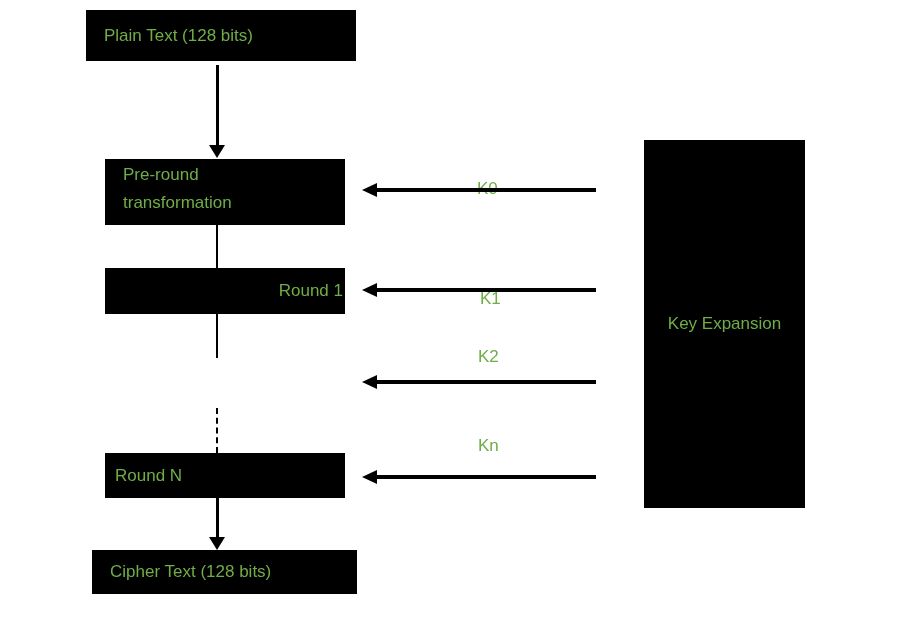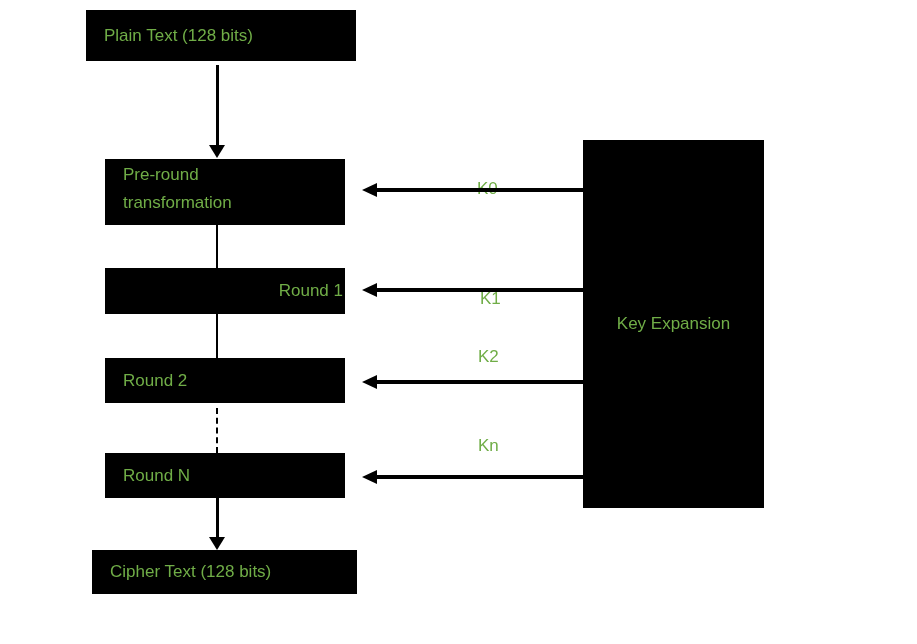--- a/index.html
+++ b/index.html
@@ -96,38 +96,35 @@
   </div>
 
   <div class="vline" style="left:216px; top:225px; height:43px;"></div>
 
   <div class="box" style="left:105px; top:268px; width:240px; height:46px;justify-content:flex-end;">
     <span>Round 1</span>
   </div>
 
   <div class="vline" style="left:216px; top:314px; height:44px;"></div>
 
-  <div class="box" style="left:105px; top:358px; width:240px; height:45px;">
-    <span>Round 2</span>
-  </div>
 
   <div class="vdashed" style="left:216px; top:408px; height:45px;"></div>
 
-  <div class="box" style="left:105px; top:453px; width:240px; height:45px;">
+  <div class="box" style="left:105px; top:453px; width:240px; height:45px;padding-left:8px;">
     <span>Round N</span>
   </div>
 
   <div class="vline-thick" style="left:216px; top:498px; height:40px;"></div>
   <div class="arrowhead-down" style="left:209px; top:537px;"></div>
 
   <div class="box" style="left:92px; top:550px; width:265px; height:44px;">
     <span>Cipher Text (128 bits)</span>
   </div>
 
-  <div class="box centered" style="left:583px; top:140px; width:181px; height:368px;">
+  <div class="box centered" style="left:644px; top:140px; width:161px; height:368px;">
     <span>Key Expansion</span>
   </div>
 
   <span class="klabel" style="left:477px; top:155px;margin-top:24px;">K0</span>
   <div class="hline" style="left:374px; top:188px; width:222px;"></div>
   <div class="arrowhead-left" style="left:362px; top:183px;"></div>
 
   <span class="klabel" style="left:480px; top:258px;margin-top:31px;">K1</span>
   <div class="hline" style="left:374px; top:288px; width:222px;"></div>
   <div class="arrowhead-left" style="left:362px; top:283px;"></div>

